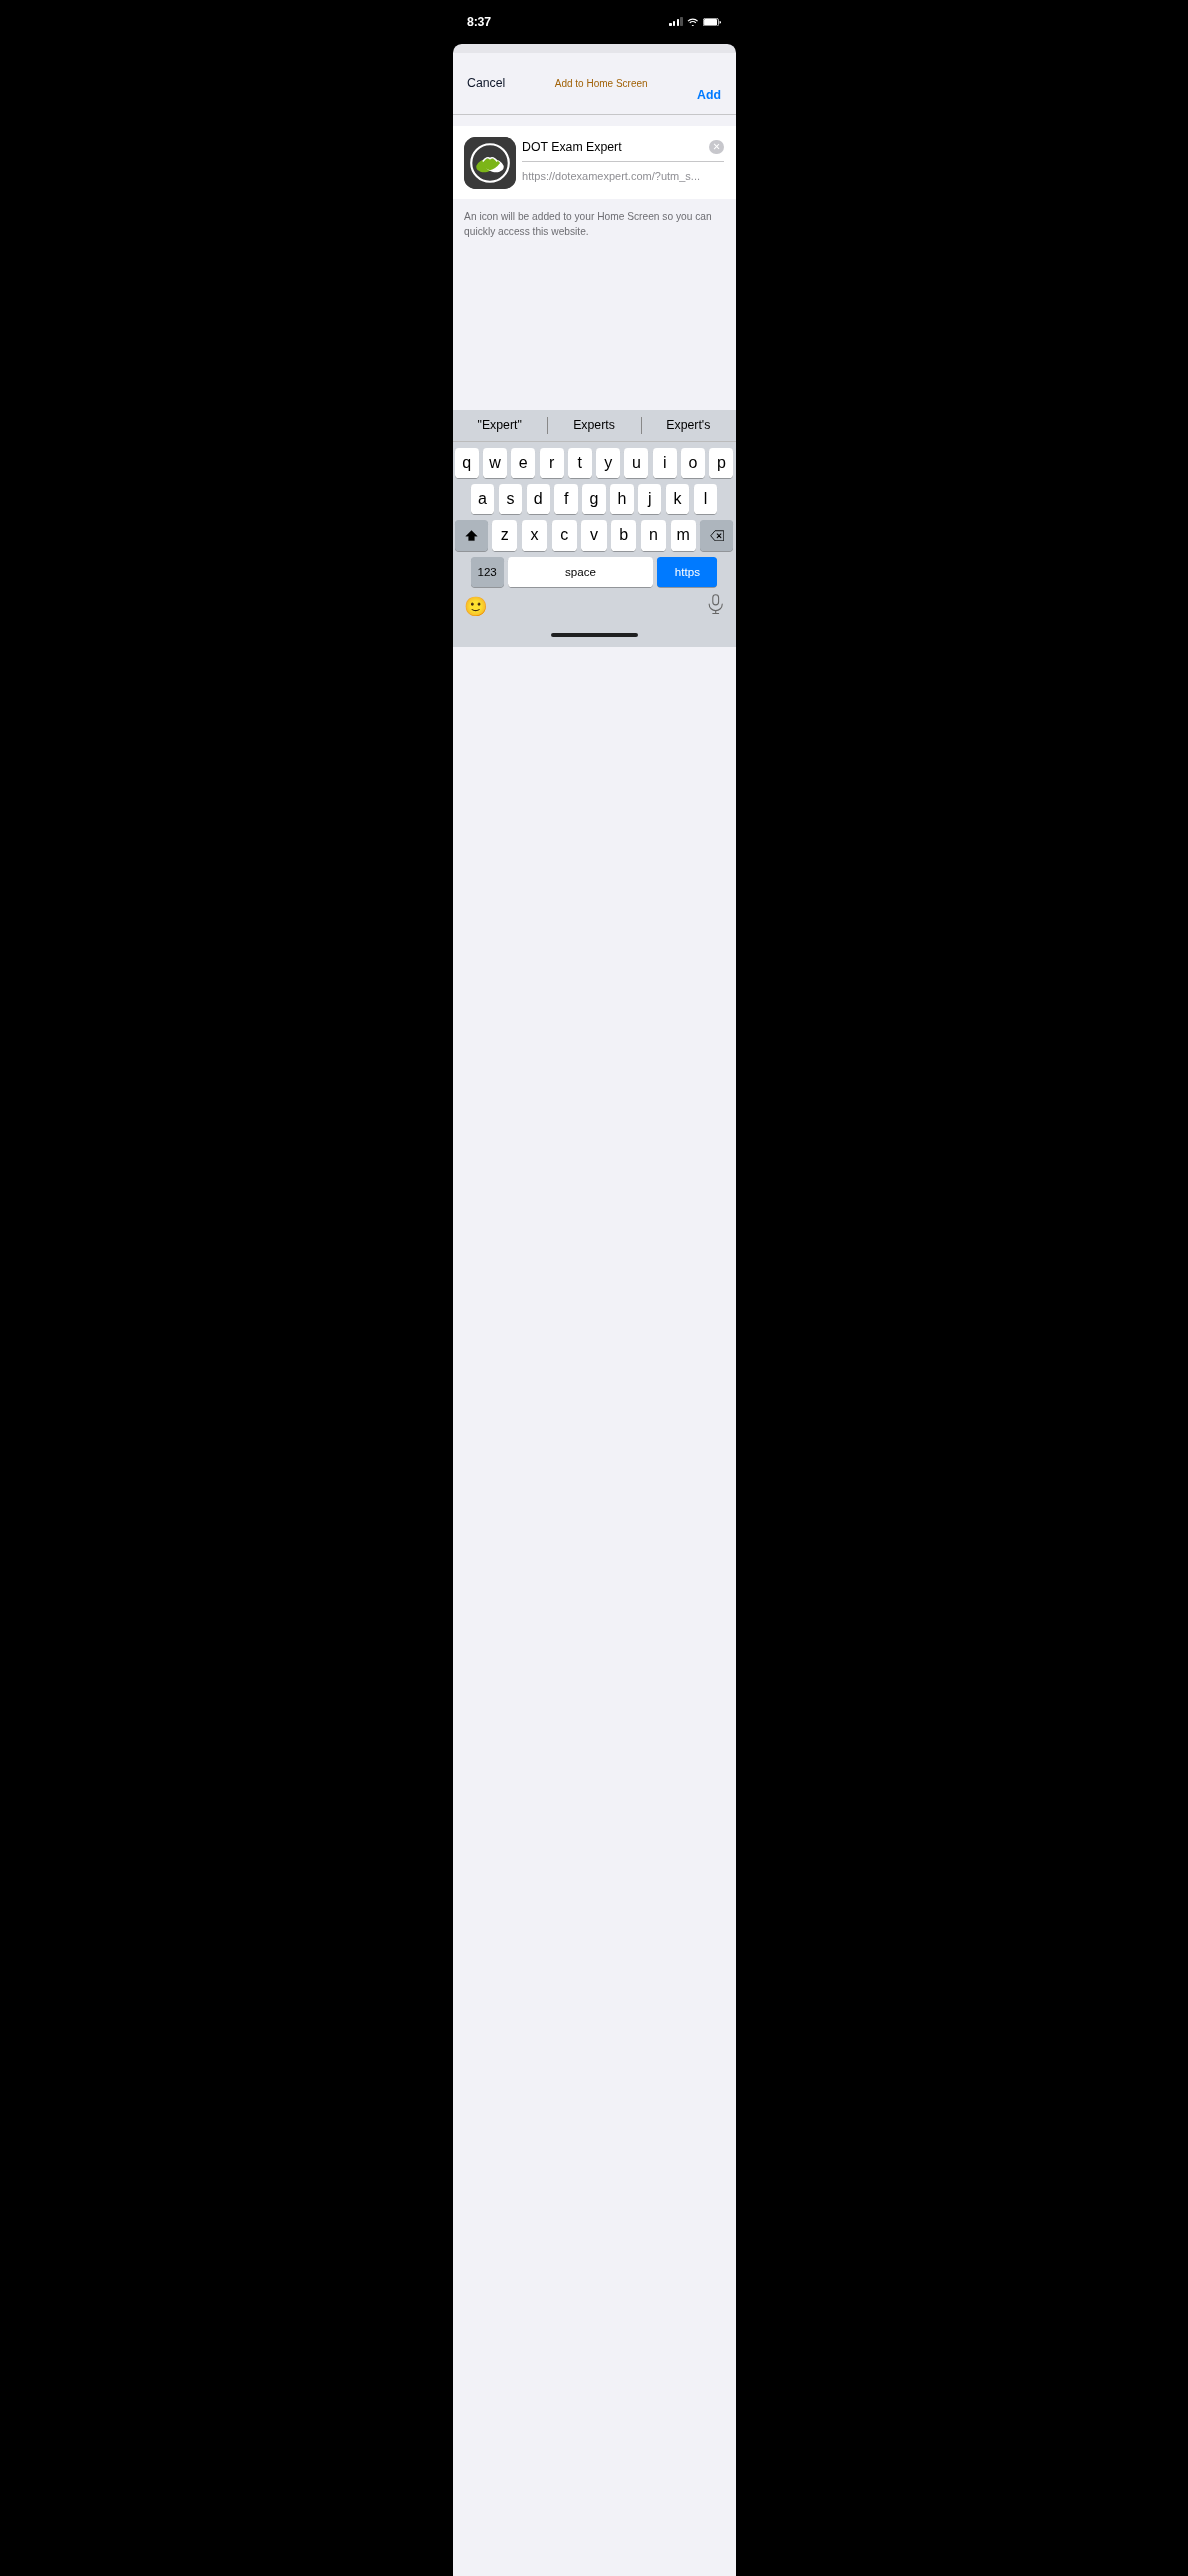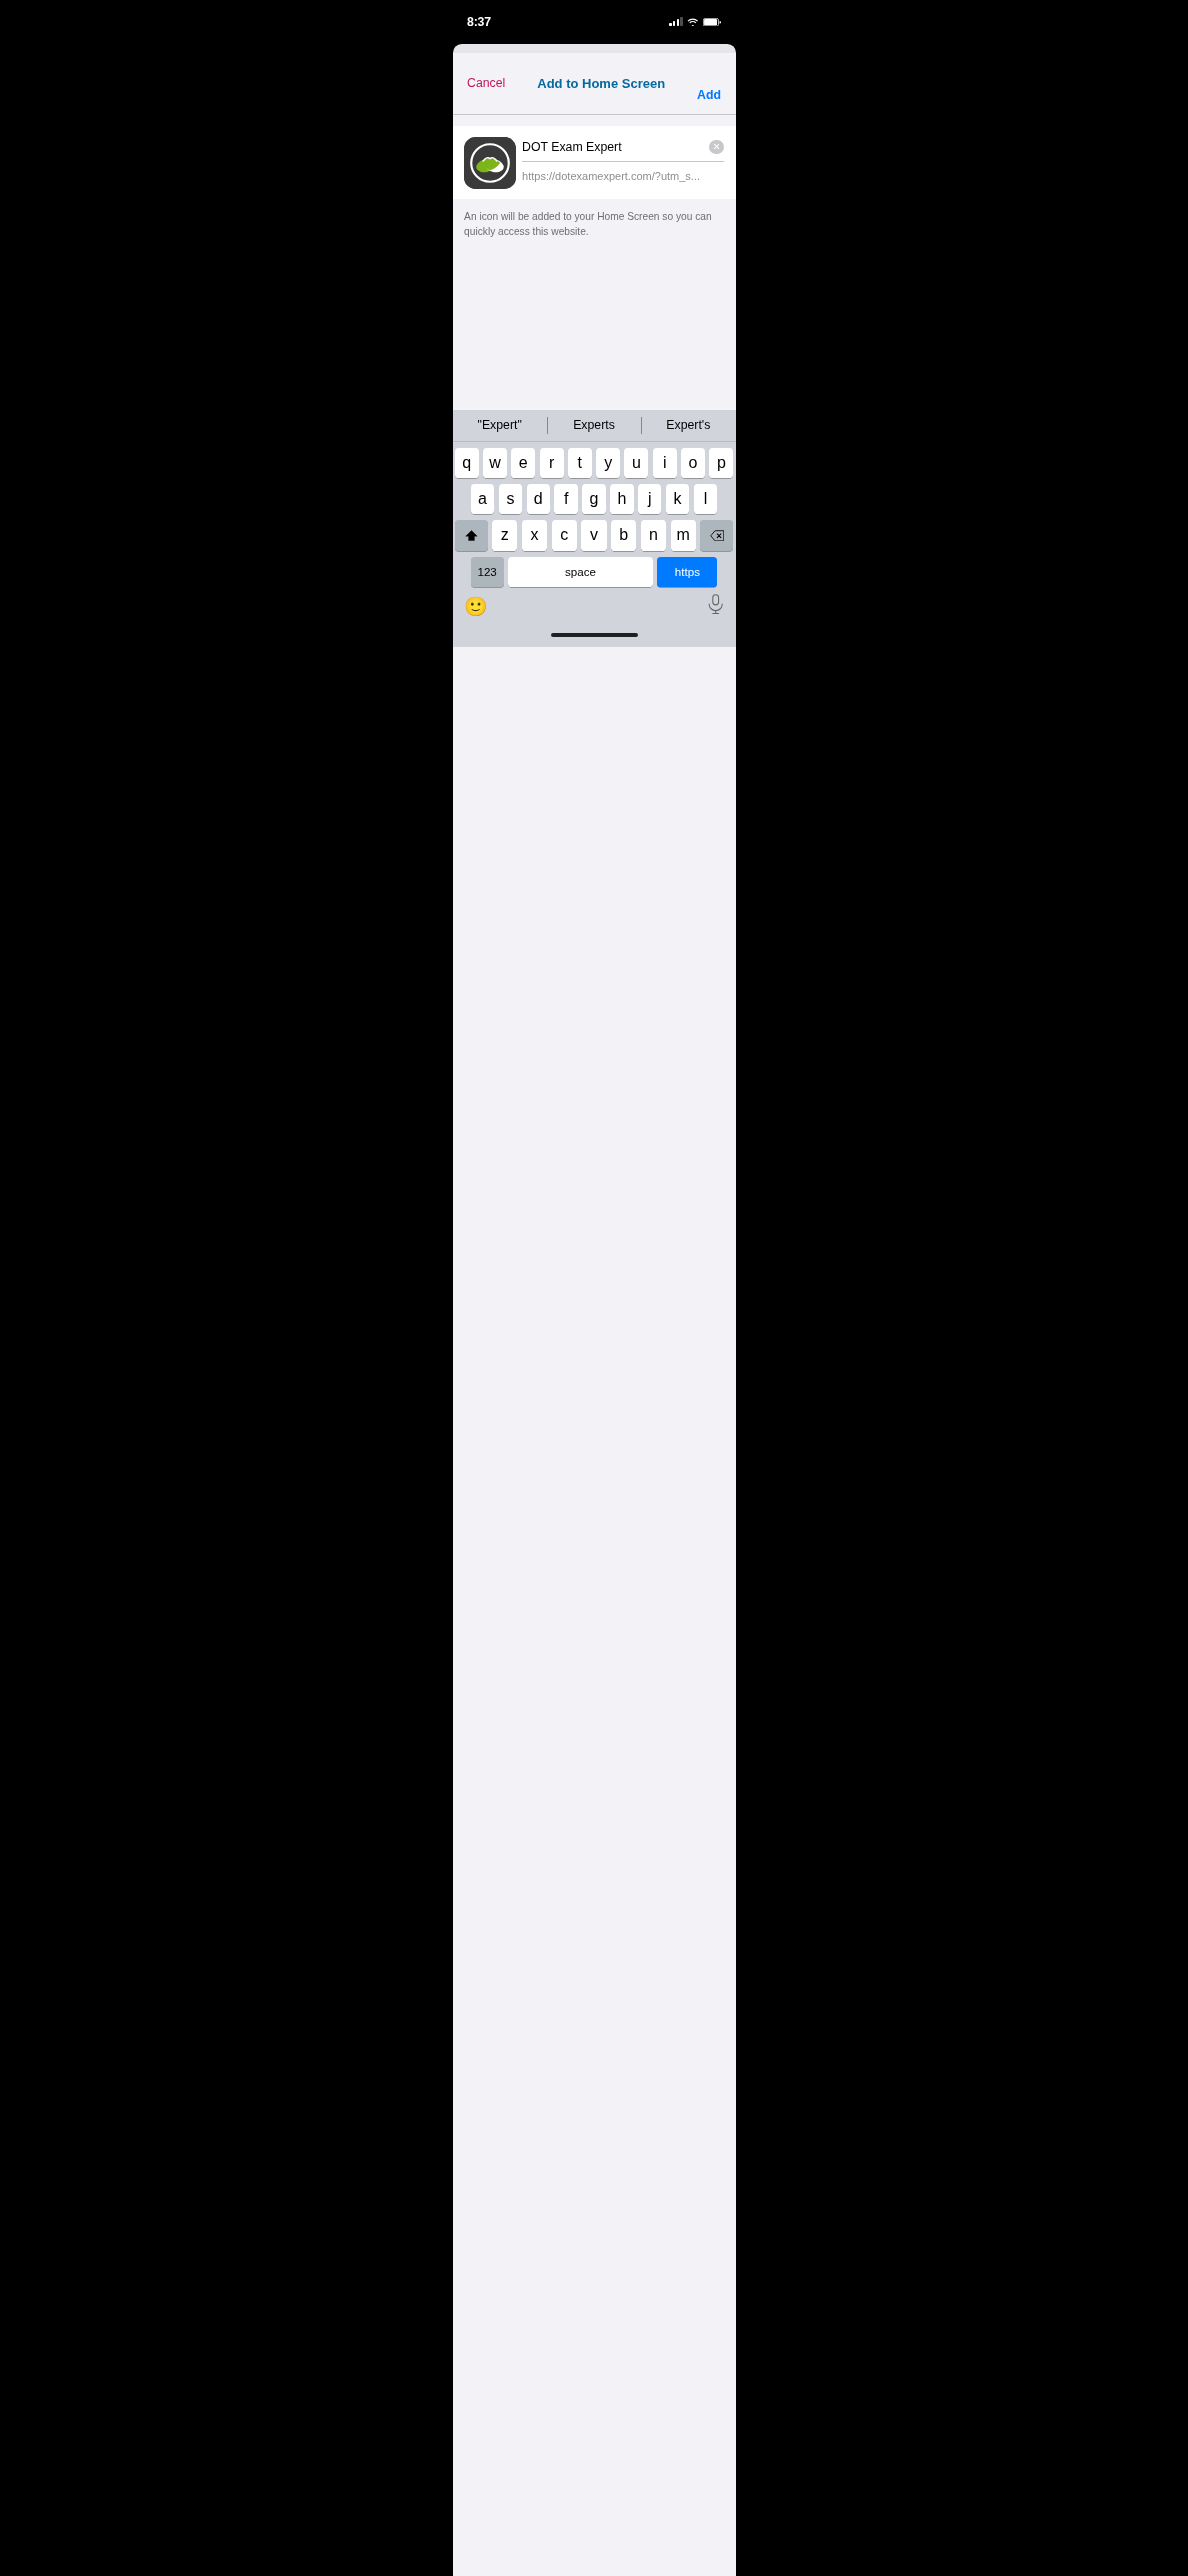--- a/index.html
+++ b/index.html
@@ -65,31 +65,31 @@
     
     .sheet-header {
       background: #f2f2f7;
       padding: 11.6px 14.5px 11.6px;
       display: flex;
       align-items: center;
       justify-content: space-between;
       border-bottom: 0.7px solid #c6c6c8;
     }
     .header-cancel {
-      color: #be185d;
+      color: #0f172a;
       font-size: 12.3px;
       cursor: pointer;
       background: none;
       border: none;
       padding: 0;
     }
     .header-title {
-      font-size: 13px;
-      font-weight: 700;
-      color: #0369a1;
+      font-size: 10px;
+      font-weight: 400;
+      color: #a16207;
     }
     .header-add {
       color: #007aff;
       font-size: 12.3px;
       font-weight: 600;
       cursor: pointer;
       background: none;
       border: none;
       padding: 0;
       margin-top: 24px;

